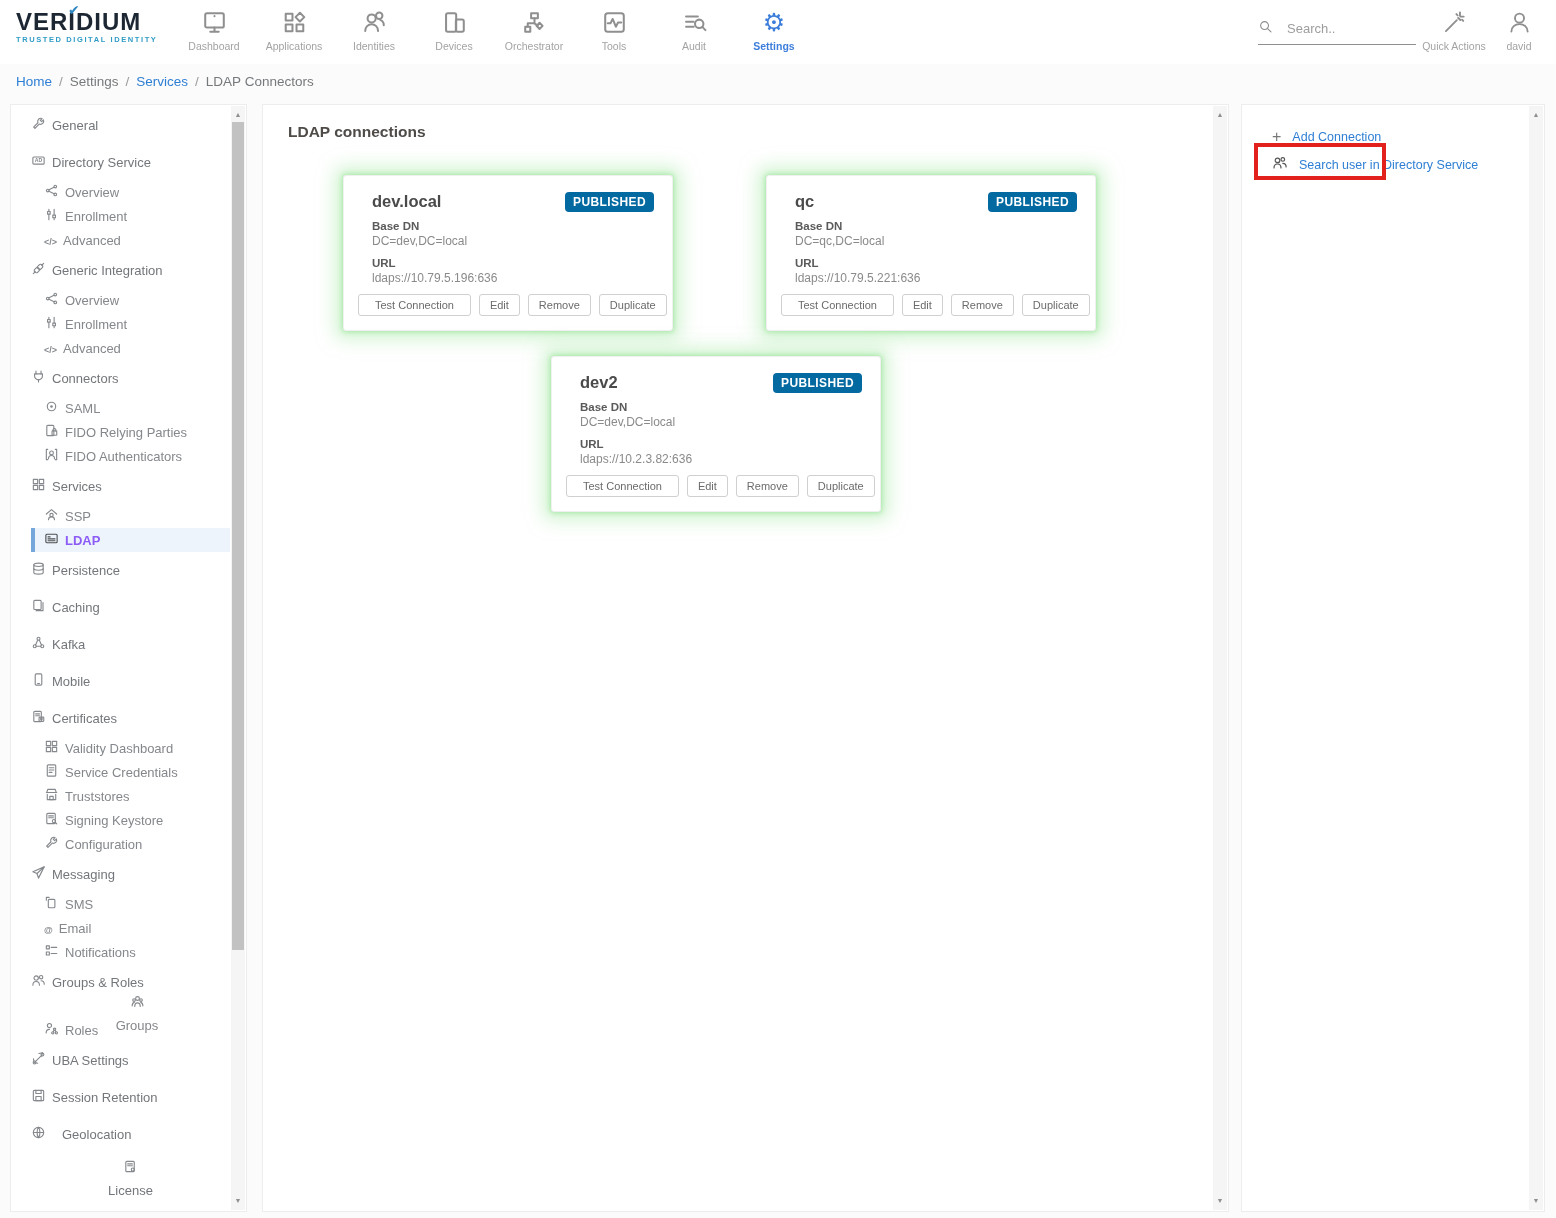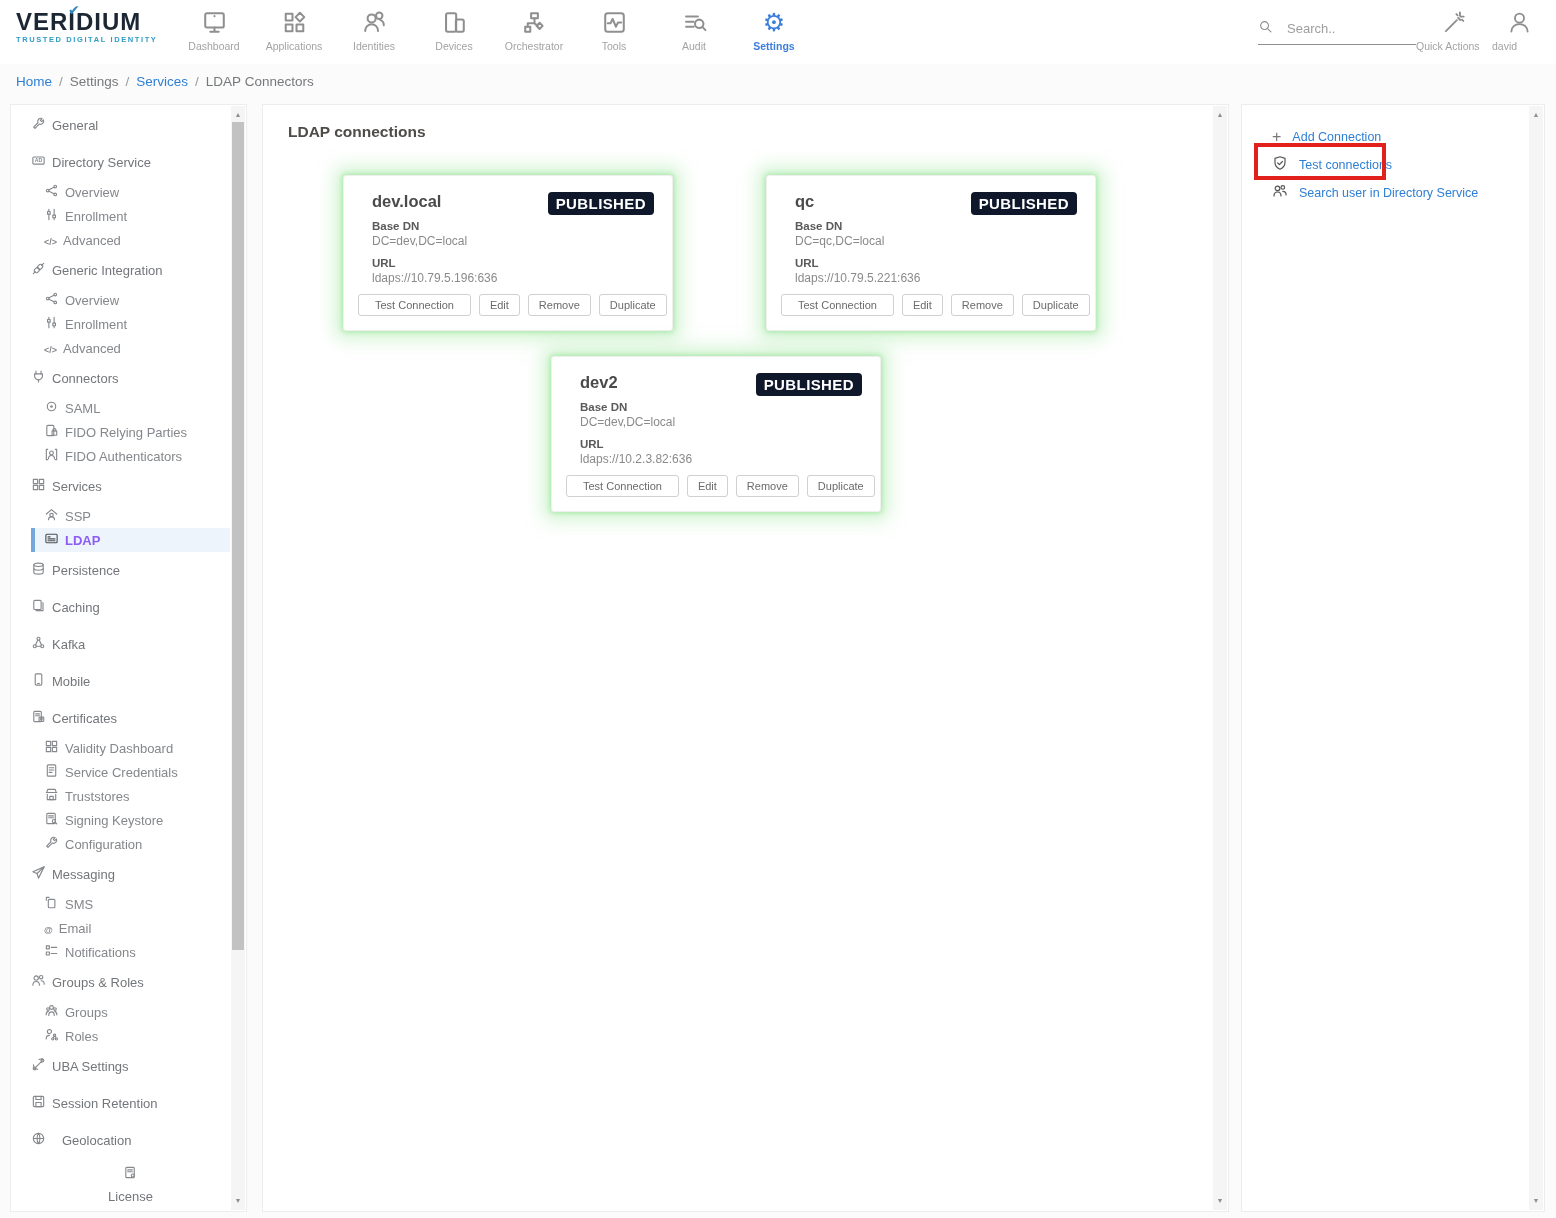--- a/index.html
+++ b/index.html
@@ -19,21 +19,21 @@
   .nav-ic .glyph { font-size:25px; line-height:27px; }
   .nav-label { font-size:10.5px; color:#a3a3a3; margin-top:3px; }
   .nav-item.active { color:#3d7edb; }
   .nav-item.active .nav-label { color:#3d7edb; font-weight:bold; }
 
   .top-right { margin-left:auto; display:flex; align-items:flex-start; padding-top:7px; }
   .search-box { display:flex; margin-top:12px; border-bottom:1px solid #8f8f8f; padding-bottom:6px; width:158px; }
   .search-box svg { width:15px; height:15px; color:#8f8f8f; flex:none; }
   .search-box input { border:none; outline:none; background:transparent; font-size:13px; color:#555; margin-left:14px; width:120px; font-family:inherit; }
   .search-box input::placeholder { color:#9d9d9d; }
-  .top-action { width:76px; color:#8f8f8f; cursor:pointer; }
+  .top-action { width:76px; text-align:center; color:#8f8f8f; cursor:pointer; }
   .top-action .ta-ic { height:30px; display:flex; align-items:center; justify-content:center; }
   .top-action svg { width:25px; height:25px; }
   .top-action .ta-label { font-size:10.5px; color:#a3a3a3; margin-top:3px; }
   .top-action.user { width:54px; margin-right:10px; }
 
   
   .crumbs { position:absolute; left:16px; top:74px; font-size:13.5px; color:#76797c; display:flex; gap:7px; }
   .crumb-link { color:#2e7fd4; cursor:pointer; }
   .crumb-sep { color:#9a9a9a; }
 
@@ -59,21 +59,21 @@
   .side-item.active svg { color:#4a4e52; }
 
   
   #main-panel h1 { padding:18px 0 0 25px; font-size:15.5px; color:#4e4b48; }
   .card { position:absolute; width:330px; height:156px; background:#fff; border:1px solid #f0f0f0; border-radius:3px;
           box-shadow:0 0 5px 1px rgba(150,228,150,.75), 0 0 18px 8px rgba(165,233,165,.5); padding:16px 28px; }
   .card1 { left:80px; top:70px; }
   .card2 { left:503px; top:70px; }
   .card3 { left:288px; top:251px; }
   .card-name { font-size:16.5px; font-weight:bold; color:#4a4a4a; }
-  .badge { position:absolute; right:18px; top:16px; background:#0f172a; color:#fff; font-size:15px; font-weight:bold; letter-spacing:.4px; padding:3px 8px; border-radius:4px; }
+  .badge { position:absolute; right:18px; top:16px; background:#0369a1; color:#fff; font-size:12px; font-weight:bold; letter-spacing:.4px; padding:3px 8px; border-radius:4px; }
   .field-label { font-size:11.5px; font-weight:bold; color:#5a5a5a; margin-top:9px; }
   .field-value { font-size:12px; color:#8a8a8a; margin-top:2px; }
   .card-btns { position:absolute; left:14px; bottom:14px; display:flex; gap:8px; }
   .card-btn { background:#fff; border:1px solid #d0d0d0; border-radius:3px; font-size:11px; color:#6b6b6b; padding:4px 10px; cursor:pointer; white-space:nowrap; font-family:inherit; }
   .card-btn.wide { padding:4px 16px; }
 
   
   #action-items { padding:18px 0 0 30px; }
   .action-item { display:flex; align-items:center; height:28px; gap:11px; cursor:pointer; }
   .action-item svg { width:16px; height:16px; color:#555; flex:none; }
@@ -433,21 +433,21 @@
       </div>
       <div class="side-item" style="margin-top: 6px;">
         <span><svg viewBox="0 0 16 16" fill="none" stroke="currentColor" stroke-width="1.2" stroke-linecap="round" stroke-linejoin="round">
             <circle cx="5.5" cy="5.4" r="2.3"></circle>
             <path d="M2 13c0-2.5 1.5-4 3.5-4S9 10.5 9 13"></path>
             <circle cx="10.8" cy="4.4" r="1.8"></circle>
             <path d="M10.8 8.3c2 0 3.3 1.6 3.3 3.6"></path>
           </svg></span>
         <span>Groups &amp; Roles</span>
       </div>
-      <div class="side-item lvl1" style="margin-top: 6px;">
+      <div class="side-item lvl1" style=" flex-direction: column;">
         <span><svg viewBox="0 0 16 16" fill="none" stroke="currentColor" stroke-width="1.2" stroke-linecap="round" stroke-linejoin="round">
             <circle cx="8" cy="4.8" r="2"></circle>
             <circle cx="4.3" cy="6.4" r="1.4"></circle>
             <circle cx="11.7" cy="6.4" r="1.4"></circle>
             <path d="M2.3 12.6c0-2 .9-3.4 2.3-3.7M13.7 12.6c0-2-.9-3.4-2.3-3.7M5.1 13.2c0-2.2 1.2-3.8 2.9-3.8s2.9 1.6 2.9 3.8"></path>
           </svg></span>
         <span>Groups</span>
       </div>
       <div class="side-item lvl1" style="margin-top: 0px;">
         <span><svg viewBox="0 0 16 16" fill="none" stroke="currentColor" stroke-width="1.2" stroke-linecap="round" stroke-linejoin="round">
@@ -552,27 +552,20 @@
 </main>
 
 <aside class="panel" id="actions-panel">
   <div id="action-items">
       <div class="action-item">
         <span><span class="glyph">+</span></span>
         <span class="action-label">Add Connection</span>
       </div>
       <div class="action-item">
         <span><svg viewBox="0 0 16 16" fill="none" stroke="currentColor" stroke-width="1.2" stroke-linecap="round" stroke-linejoin="round">
-            <path d="M8 1.8l5 1.6v4.1c0 3.4-2 5.4-5 6.7-3-1.3-5-3.3-5-6.7V3.4z"></path>
-            <path d="M5.7 8l1.7 1.7 3-3.2"></path>
-          </svg></span>
-        <span class="action-label">Test connections</span>
-      </div>
-      <div class="action-item">
-        <span><svg viewBox="0 0 16 16" fill="none" stroke="currentColor" stroke-width="1.2" stroke-linecap="round" stroke-linejoin="round">
             <circle cx="5.5" cy="5.4" r="2.3"></circle>
             <path d="M2 13c0-2.5 1.5-4 3.5-4S9 10.5 9 13"></path>
             <circle cx="10.8" cy="4.4" r="1.8"></circle>
             <path d="M10.8 8.3c2 0 3.3 1.6 3.3 3.6"></path>
           </svg></span>
         <span class="action-label">Search user in Directory Service</span>
       </div>
     </div>
   <div class="annotation-box"></div>
   <div class="sbar">

